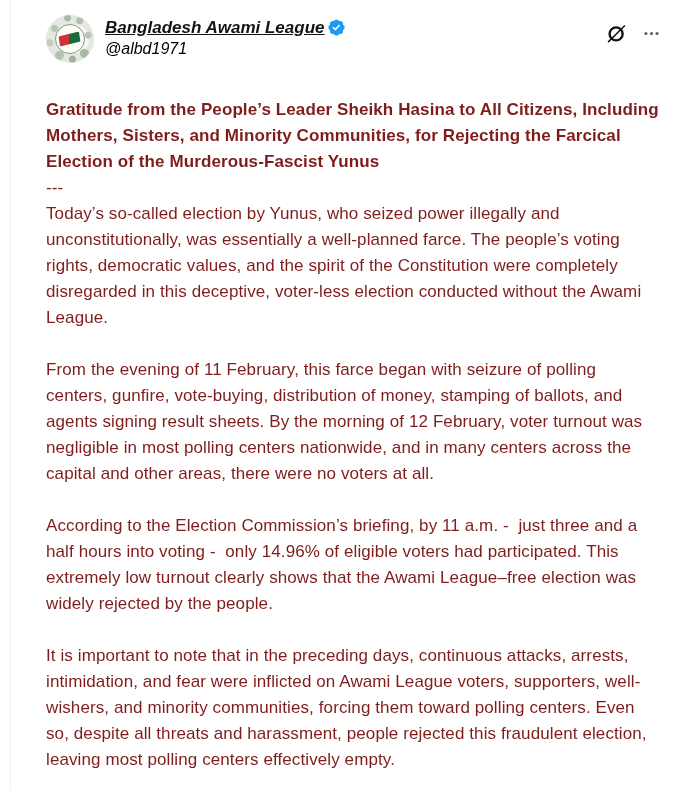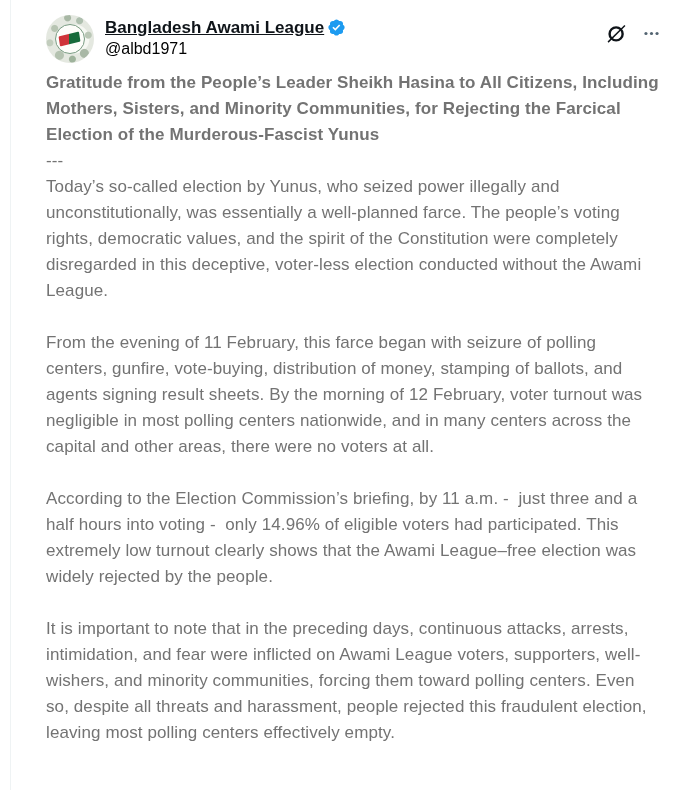--- a/index.html
+++ b/index.html
@@ -15,20 +15,21 @@
   .page {
     margin-left: 10px;
     border-left: 1px solid #eff3f4;
     min-height: 790px;
     padding: 15px 12px 10px 35px;
   }
   
   .tweet-header {
     display: flex;
     align-items: flex-start;
+    font-style: italic;
   }
   .avatar {
     width: 48px; height: 48px;
     border-radius: 50%;
     position: relative;
     flex-shrink: 0;
     cursor: pointer;
     background:
       radial-gradient(circle at 18% 28%, #b7c4b2 0 3px, transparent 4px),
       radial-gradient(circle at 70% 12%, #aebfae 0 3px, transparent 4px),
@@ -95,25 +96,25 @@
     padding: 2px;
     margin: 0;
     cursor: pointer;
     display: inline-flex;
     align-items: center;
     justify-content: center;
     border-radius: 50%;
   }
   
   .tweet-body {
-    margin-top: 7px;
+    margin-top: 34px;
     font-size: 17px;
     line-height: 26px;
     letter-spacing: 0.1px;
-    color: #737373;
+    color: #7f1d1d;
     max-width: 616px;
   }
   .tweet-body p {
     margin: 0;
     white-space: pre-wrap;
   }
   .post-title { font-weight: 700; }
   .para + .para { margin-top: 26px; }
 </style>
 </head>

